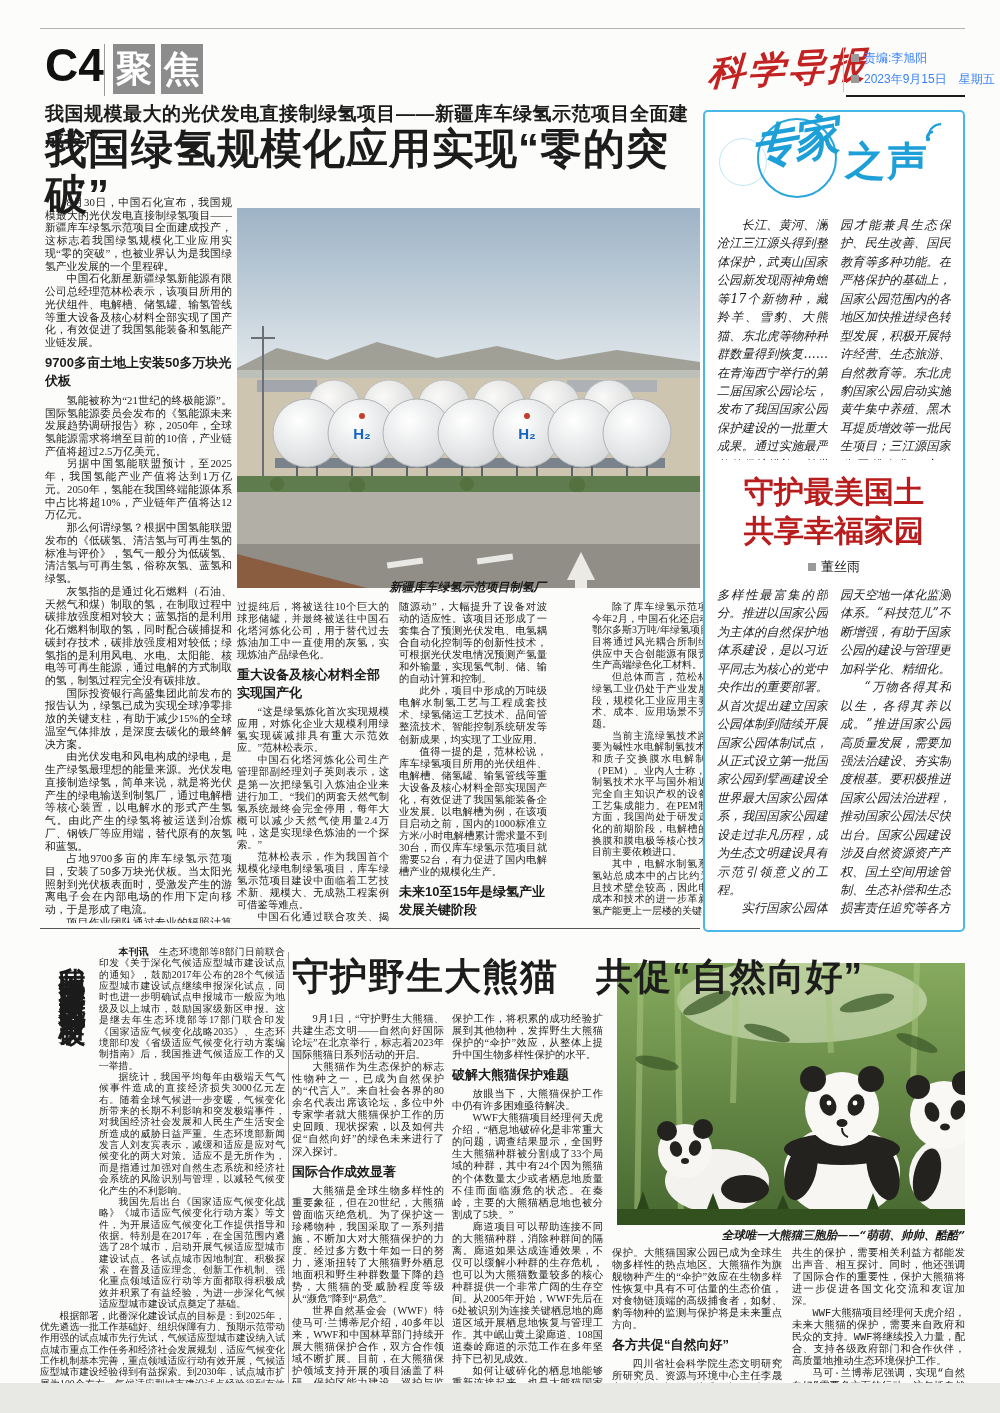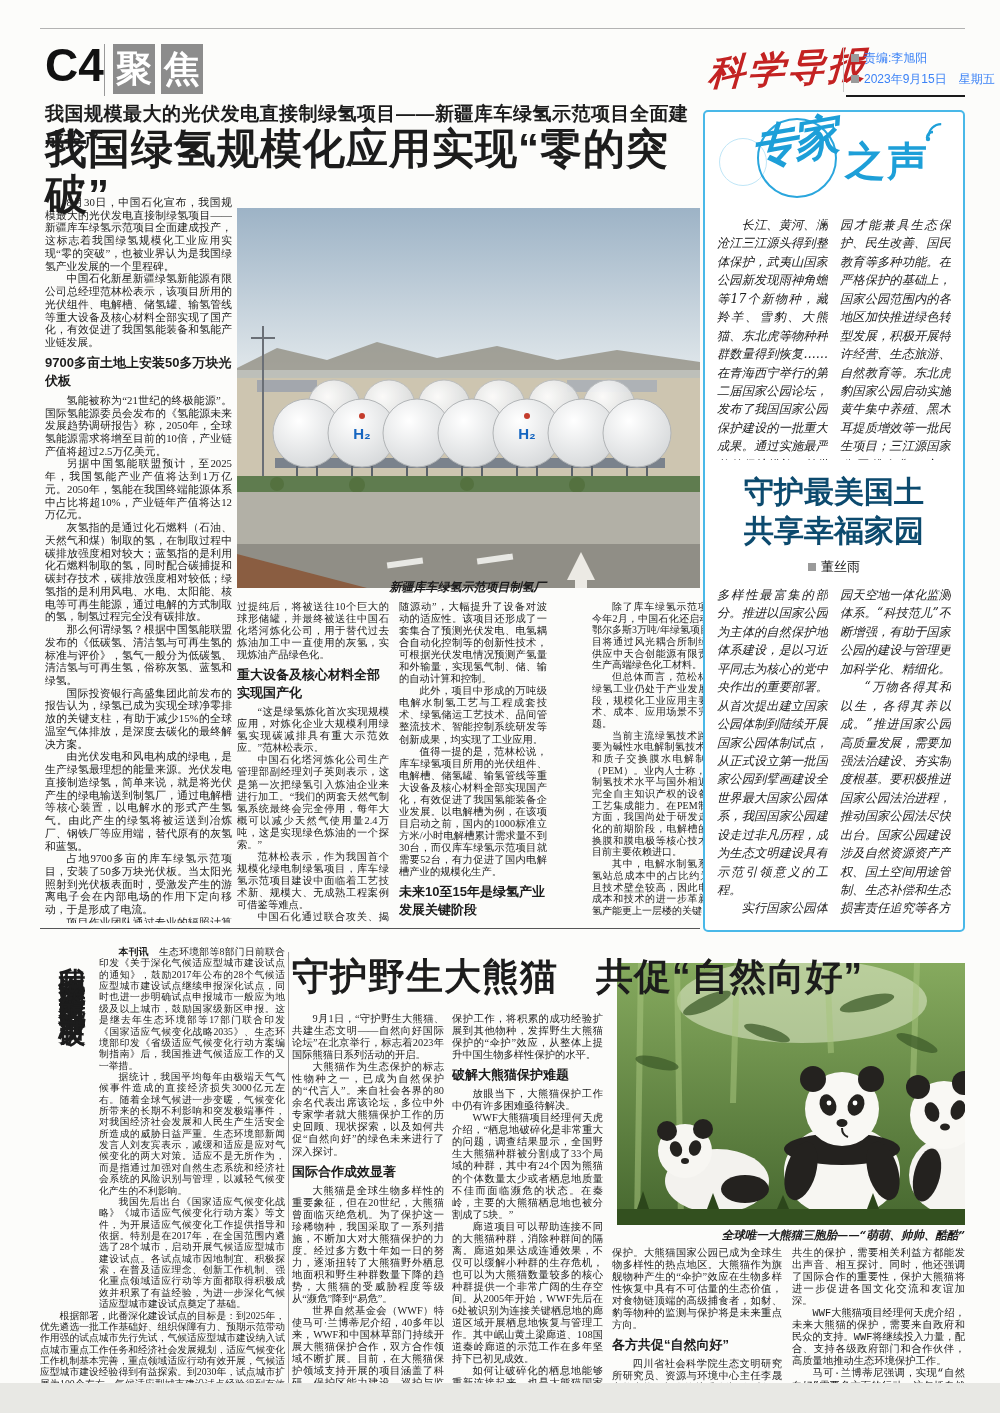--- a/index.html
+++ b/index.html
@@ -42,21 +42,21 @@
   .sb-script{position:absolute;left:46px;top:0px;font-family:"DejaVu Serif",serif;font-style:italic;
         font-weight:bold;font-size:46px;color:#1d9fd8;transform:rotate(-10deg);letter-spacing:-4px;}
   .sb-rest{position:absolute;left:140px;top:22px;font:bold 40px "Liberation Sans",sans-serif;color:#1d9fd8;letter-spacing:2px;}
   .sb-signal{position:absolute;right:10px;top:4px;}
   .sb-cols{display:flex;gap:12px;padding:4px 12px 0 12px;}
   .sb-col{width:113px;overflow:hidden;text-align:justify;font-family:"DejaVu Serif",serif;font-style:italic;
         font-size:12.3px;line-height:1.5;}
   .sb-col .para{margin:0;text-indent:2em;}
   .sb-top .sb-col{height:244px;}
   .sb-bottom .sb-col{height:330px;}
-  .sb-title{margin:12px 6px 2px 6px;text-align:center;font:bold 30px/1.3 "Liberation Sans",sans-serif;color:#0c4a6e;}
+  .sb-title{margin:12px 6px 2px 6px;text-align:center;font:bold 30px/1.3 "Liberation Sans",sans-serif;color:#b91c1c;}
   .sb-byline{text-align:center;font:13px "Liberation Sans",sans-serif;margin:8px 0 6px 0;}
   
   .ocean{position:absolute;left:40px;top:946px;width:245px;height:462px;overflow:hidden;text-align:justify;
         font-size:9.8px;line-height:1.16;}
   .ocean .vtitle{float:left;width:50px;height:358px;margin-right:9px;writing-mode:vertical-rl;
         font:bold 27px "Liberation Sans",sans-serif;letter-spacing:4px;text-align:left;}
   .ocean .para{margin:0;text-indent:2em;}
   .vrule{position:absolute;left:288px;top:952px;height:452px;border-left:1px solid #9a9a9a;}
   
   .panda-head{position:absolute;left:292px;top:952px;width:675px;z-index:3;
@@ -94,22 +94,22 @@
 
   <div class="kicker">我国规模最大的光伏发电直接制绿氢项目——新疆库车绿氢示范项目全面建成投产</div>
   <div class="headline">我国绿氢规模化应用实现“零的突破”</div>
 
   <div class="col col-left">
       <p class="para">8月30日，中国石化宣布，我国规模最大的光伏发电直接制绿氢项目——新疆库车绿氢示范项目全面建成投产，这标志着我国绿氢规模化工业应用实现“零的突破”，也被业界认为是我国绿氢产业发展的一个里程碑。</p>
       <p class="para">中国石化新星新疆绿氢新能源有限公司总经理范林松表示，该项目所用的光伏组件、电解槽、储氢罐、输氢管线等重大设备及核心材料全部实现了国产化，有效促进了我国氢能装备和氢能产业链发展。</p>
       <h4 class="sub">9700多亩土地上安装50多万块光伏板</h4>
       <p class="para">氢能被称为“21世纪的终极能源”。国际氢能源委员会发布的《氢能源未来发展趋势调研报告》称，2050年，全球氢能源需求将增至目前的10倍，产业链产值将超过2.5万亿美元。</p>
       <p class="para">另据中国氢能联盟预计，至2025年，我国氢能产业产值将达到1万亿元。2050年，氢能在我国终端能源体系中占比将超10%，产业链年产值将达12万亿元。</p>
+      <p class="para">那么何谓绿氢？根据中国氢能联盟发布的《低碳氢、清洁氢与可再生氢的标准与评价》，氢气一般分为低碳氢、清洁氢与可再生氢，俗称灰氢、蓝氢和绿氢。</p>
       <p class="para">灰氢指的是通过化石燃料（石油、天然气和煤）制取的氢，在制取过程中碳排放强度相对较大；蓝氢指的是利用化石燃料制取的氢，同时配合碳捕捉和碳封存技术，碳排放强度相对较低；绿氢指的是利用风电、水电、太阳能、核电等可再生能源，通过电解的方式制取的氢，制氢过程完全没有碳排放。</p>
-      <p class="para">那么何谓绿氢？根据中国氢能联盟发布的《低碳氢、清洁氢与可再生氢的标准与评价》，氢气一般分为低碳氢、清洁氢与可再生氢，俗称灰氢、蓝氢和绿氢。</p>
       <p class="para">国际投资银行高盛集团此前发布的报告认为，绿氢已成为实现全球净零排放的关键支柱，有助于减少15%的全球温室气体排放，是深度去碳化的最终解决方案。</p>
       <p class="para">由光伏发电和风电构成的绿电，是生产绿氢最理想的能量来源。光伏发电直接制造绿氢，简单来说，就是将光伏产生的绿电输送到制氢厂，通过电解槽等核心装置，以电解水的形式产生氢气。由此产生的绿氢将被运送到冶炼厂、钢铁厂等应用端，替代原有的灰氢和蓝氢。</p>
       <p class="para">占地9700多亩的库车绿氢示范项目，安装了50多万块光伏板。当太阳光照射到光伏板表面时，受激发产生的游离电子会在内部电场的作用下定向移动，于是形成了电流。</p>
       <p class="para">项目作业团队通过专业的辐照计算软件测算光伏组件的最佳倾角，确保组件全年接受的太阳辐射最大化，并选择双玻璃面板增加太阳光利用率。这些光伏板年发电量近6亿千瓦时，平均每天发电159万千瓦时。</p>
     </div>
 
   <div class="photo1">
     <svg width="463" height="380" viewBox="0 0 463 380">
       <defs>
         <linearGradient id="sky" x1="0" y1="0" x2="0" y2="1">

